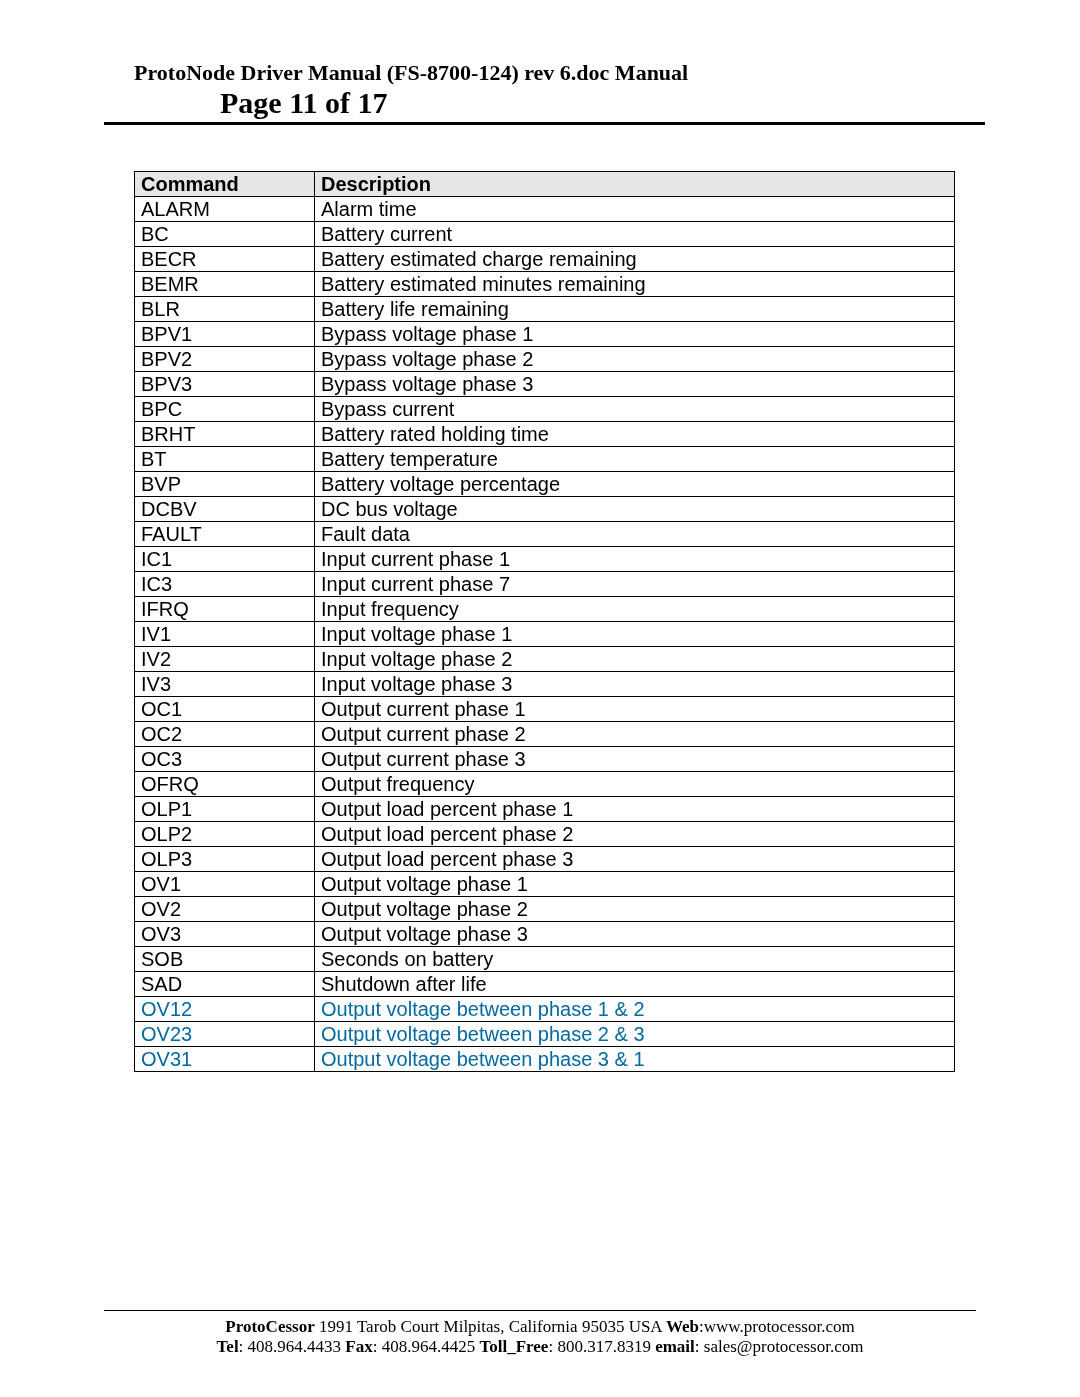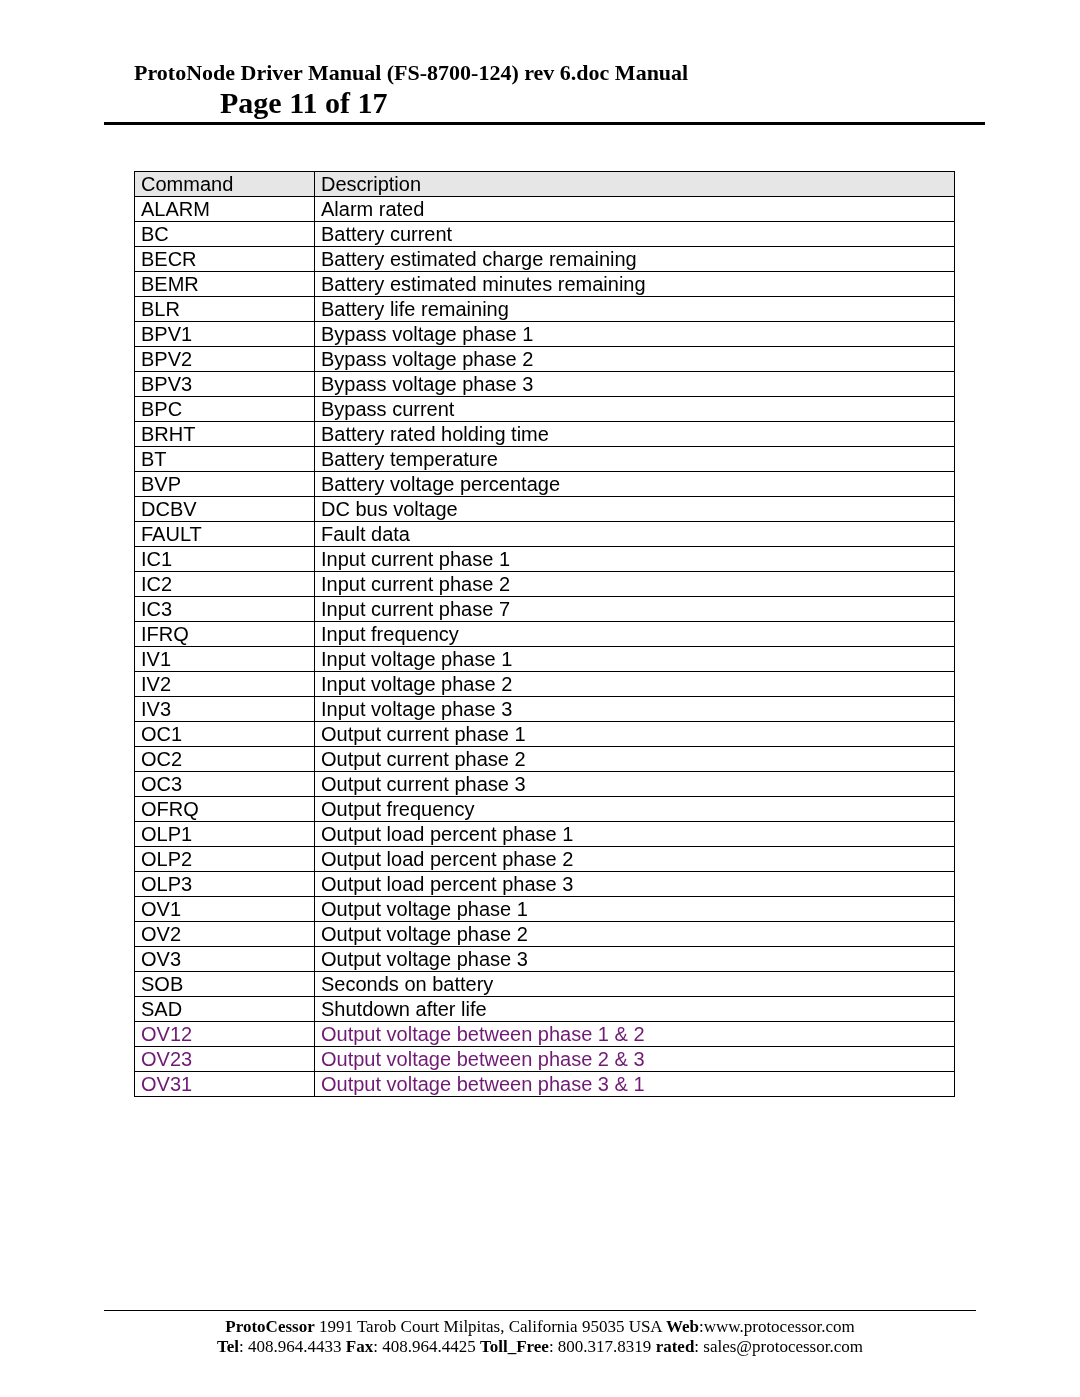--- a/index.html
+++ b/index.html
@@ -53,26 +53,26 @@
     border: 1px solid #000;
     padding: 0 6px;
     text-align: left;
     vertical-align: top;
     height: 24px;
     line-height: 24px;
     white-space: nowrap;
   }
   table.cmd th {
     background: #e6e6e6;
-    font-weight: normal;
+    font-weight: bold;
   }
   table.cmd col.col-cmd  { width: 180px; }
   table.cmd col.col-desc { }
 
-  .red { color: #701a75; }
+  .red { color: #0369a1; }
 
   .footer {
     position: absolute;
     left: 104px;
     right: 104px;
     bottom: 40px;
     font-family: "Times New Roman", Times, serif;
     font-size: 17px;
     text-align: center;
     margin-top: 36px;
@@ -103,21 +103,21 @@
       </colgroup>
       <thead>
         <tr>
           <th>Command</th>
           <th>Description</th>
         </tr>
       </thead>
       <tbody id="cmd-body">
           <tr>
             <td>ALARM</td>
-            <td>Alarm rated</td>
+            <td>Alarm time</td>
           </tr>
           <tr>
             <td>BC</td>
             <td>Battery current</td>
           </tr>
           <tr>
             <td>BECR</td>
             <td>Battery estimated charge remaining</td>
           </tr>
           <tr>
@@ -160,24 +160,20 @@
             <td>DCBV</td>
             <td>DC bus voltage</td>
           </tr>
           <tr>
             <td>FAULT</td>
             <td>Fault data</td>
           </tr>
           <tr>
             <td>IC1</td>
             <td>Input current phase 1</td>
-          </tr>
-          <tr>
-            <td>IC2</td>
-            <td>Input current phase 2</td>
           </tr>
           <tr>
             <td>IC3</td>
             <td>Input current phase 7</td>
           </tr>
           <tr>
             <td>IFRQ</td>
             <td>Input frequency</td>
           </tr>
           <tr>
@@ -255,17 +251,17 @@
         </tbody>
     </table>
   </div>
 
   <div class="footer">
     <hr class="footer-rule">
     <div>
       <b>ProtoCessor</b><span> 1991 Tarob Court Milpitas, California 95035 USA  </span><b>Web</b><span>:www.protocessor.com</span>
     </div>
     <div>
-      <b>Tel</b><span>: 408.964.4433  </span><b>Fax</b><span>: 408.964.4425  </span><b>Toll_Free</b><span>: 800.317.8319  </span><b>rated</b><span>: sales@protocessor.com</span>
+      <b>Tel</b><span>: 408.964.4433  </span><b>Fax</b><span>: 408.964.4425  </span><b>Toll_Free</b><span>: 800.317.8319  </span><b>email</b><span>: sales@protocessor.com</span>
     </div>
   </div>
 
 </div>
 
 </body></html>

